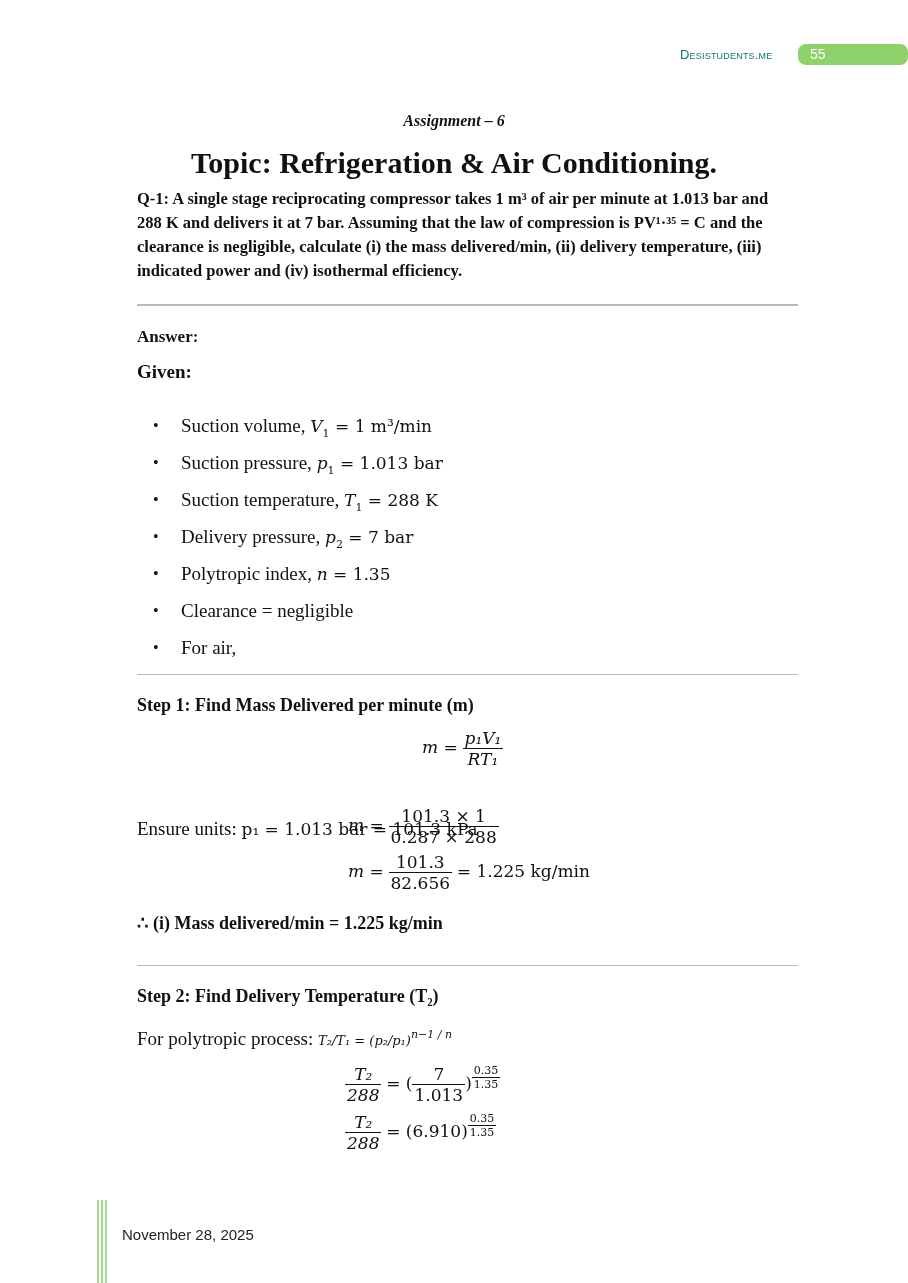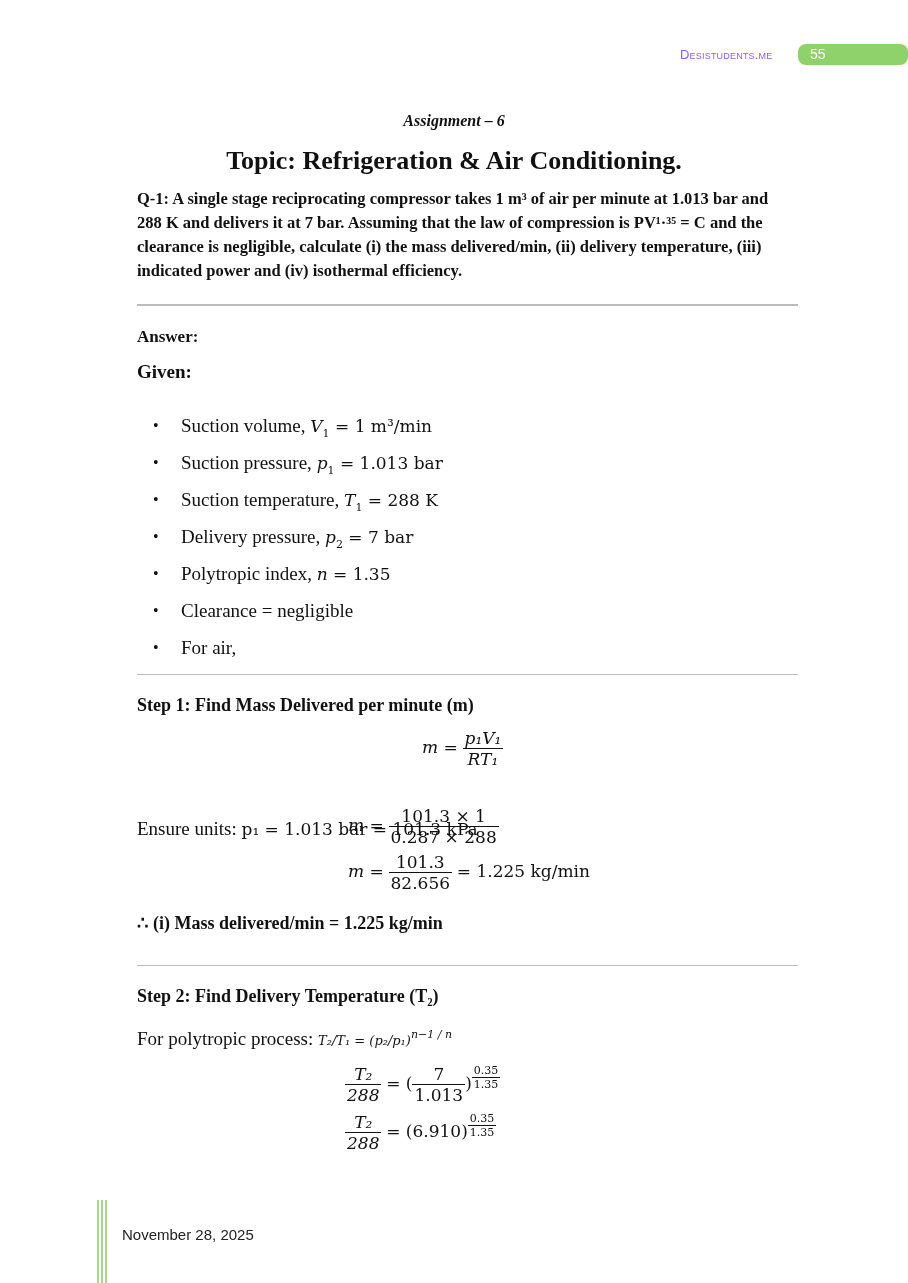--- a/index.html
+++ b/index.html
@@ -1,20 +1,20 @@
 <!DOCTYPE html>
 <html><head>
 <meta charset="utf-8">
 <style>
   html, body { margin:0; padding:0; background:#ffffff; }
   body { width:908px; height:1283px; position:relative; overflow:hidden; font-family:"Liberation Serif", serif; color:#111; }
-  .hdr-site { position:absolute; left:680px; top:47px; font-family:"Liberation Sans", sans-serif; font-size:13px; color:#8b5cf6; letter-spacing:0.2px; font-variant:small-caps; }
+  .hdr-site { position:absolute; left:680px; top:47px; font-family:"Liberation Sans", sans-serif; font-size:13px; color:#0f766e; letter-spacing:0.2px; font-variant:small-caps; }
   .hdr-page { position:absolute; left:798px; top:44px; width:110px; height:21px; background:#8fd16a; color:#fff; font-family:"Liberation Sans", sans-serif; font-size:14px; line-height:21px; padding-left:12px; box-sizing:border-box;border-radius:8px; }
   .assign { position:absolute; left:0; width:908px; top:112px; text-align:center; font-weight:bold; font-size:16px;font-style:italic; }
-  .topic { position:absolute; left:0; width:908px; top:146px; text-align:center; font-weight:bold; font-size:26px; }
+  .topic { position:absolute; left:0; width:908px; top:146px; text-align:center; font-weight:bold; font-size:30px; }
   .question { position:absolute; left:137px; top:187px; width:650px; font-weight:bold; font-size:16.5px; line-height:24px; }
   .rule { position:absolute; left:137px; width:661px; background:#bbb; }
   .ans { position:absolute; left:137px; top:327px; font-weight:bold; font-size:17px; }
   .given { position:absolute; left:137px; top:361px; font-weight:bold; font-size:19px; }
   .list { position:absolute; left:137px; top:396px; margin:16px; padding:0; list-style:none; }
   .list li { font-size:19px; height:37px; line-height:28px; position:relative; padding-left:28px; }
   .list li::before { content:"•"; position:absolute; left:0; font-size:16px; }
   .math { font-family:"DejaVu Serif", serif; font-style:italic; font-size:17px; }
   .num { font-family:"DejaVu Serif", serif; font-size:17px; }
   .step { position:absolute; left:137px; font-weight:bold; font-size:18px; }

